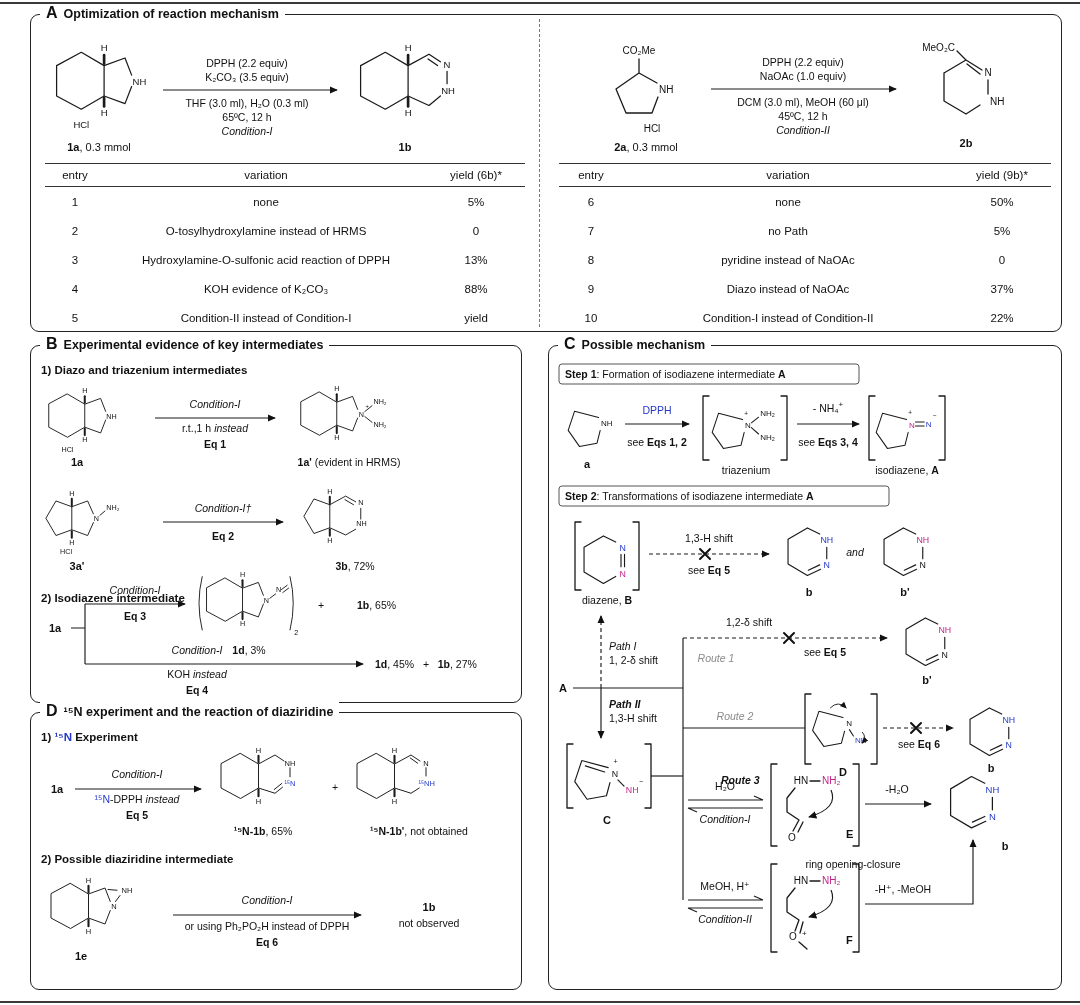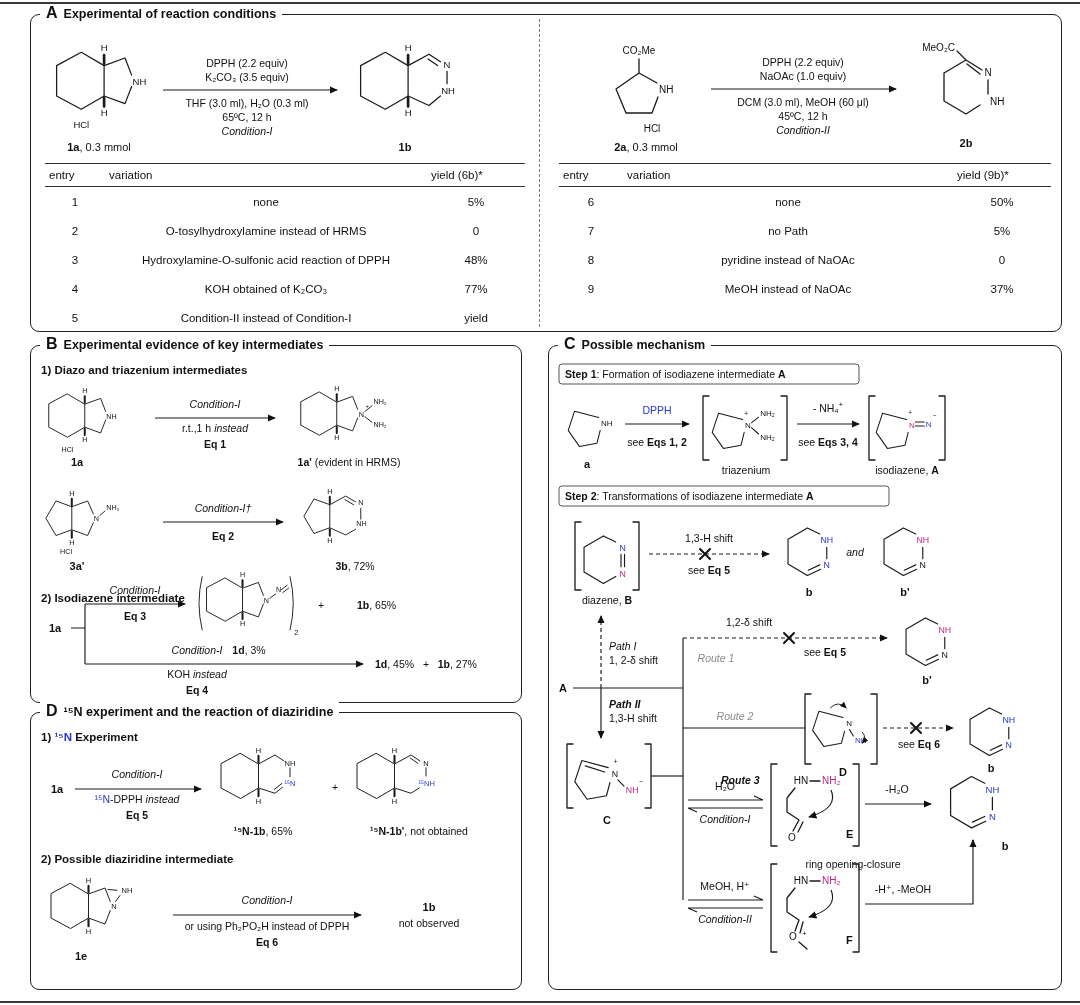--- a/index.html
+++ b/index.html
@@ -21,21 +21,21 @@
   .chg{font-size:8px}
   .lbl{font-size:11px;font-weight:bold}
   .txt{font-size:10.5px}
   .sec{font-size:11.5px;font-weight:bold}
   .it{font-style:italic}
   .bd{font-weight:bold}
   .blue{fill:#2438c8}
   .mag{fill:#c02488}
   .gray{fill:#8b8b8b}
   table.opt{border-collapse:collapse;width:100%;font-size:11.5px;table-layout:fixed}
-  table.opt th{border-top:1.2px solid #333;border-bottom:1.2px solid #333;padding:5px 4px;font-weight:normal;text-align:left}
+  table.opt th{border-top:1.2px solid #333;border-bottom:1.2px solid #333;padding:5px 4px;font-weight:normal;text-align:center}
   table.opt td{padding:8.5px 4px;text-align:center}
 </style>
 </head>
 <body>
 
 <svg width="0" height="0" style="position:absolute" aria-hidden="true">
 <defs>
 <marker id="mh" viewBox="0 0 10 10" refX="8" refY="5" markerWidth="8" markerHeight="8" orient="auto-start-reverse">
         <path d="M0,1 L9,5 L0,9 z" fill="#111"></path>
       </marker>
@@ -222,21 +222,21 @@
 </g>
 </defs>
 </svg>
 
 <div class="hline" style="top:2px"></div>
 <div class="hline" style="top:1001px"></div>
 
 <div class="panel" style="left:30px;top:14px;width:1032px;height:318px">
   <div class="plabel">
     <span class="ltr">A</span>
-    <span class="ttl">Experimental of reaction conditions</span>
+    <span class="ttl">Optimization of reaction mechanism</span>
   </div>
   <div style="position:absolute;left:508px;top:4px;bottom:4px;border-left:1.4px dashed #777"></div>
 
   <svg class="sch" style="left:4px;top:12px" width="500" height="132" viewBox="0 0 500 132">
     <use href="#g1a" transform="translate(14,12) scale(0.95)"></use>
     <text class="lbl" x="64" y="124" text-anchor="middle"><tspan>1a</tspan><tspan font-weight="normal">, 0.3 mmol</tspan></text>
     <g>
         <line class="arrow" x1="128" y1="63" x2="302" y2="63" marker-end="url(#mh)"></line>
       </g>
     <text class="txt" x="212" y="40" text-anchor="middle">DPPH (2.2 equiv)</text>
@@ -268,26 +268,26 @@
           <td>5%</td>
         </tr>
         <tr>
           <td>2</td>
           <td>O-tosylhydroxylamine instead of HRMS</td>
           <td>0</td>
         </tr>
         <tr>
           <td>3</td>
           <td>Hydroxylamine-O-sulfonic acid reaction of DPPH</td>
-          <td>48%</td>
+          <td>13%</td>
         </tr>
         <tr>
           <td>4</td>
-          <td>KOH obtained of K₂CO₃</td>
-          <td>77%</td>
+          <td>KOH evidence of K₂CO₃</td>
+          <td>88%</td>
         </tr>
         <tr>
           <td>5</td>
           <td>Condition-II instead of Condition-I</td>
           <td>yield</td>
         </tr>
       </tbody>
   </table>
 
   <svg class="sch" style="left:520px;top:12px" width="506" height="132" viewBox="0 0 506 132">
@@ -329,22 +329,27 @@
           <td>no Path</td>
           <td>5%</td>
         </tr>
         <tr>
           <td>8</td>
           <td>pyridine instead of NaOAc</td>
           <td>0</td>
         </tr>
         <tr>
           <td>9</td>
-          <td>MeOH instead of NaOAc</td>
+          <td>Diazo instead of NaOAc</td>
           <td>37%</td>
+        </tr>
+        <tr>
+          <td>10</td>
+          <td>Condition-I instead of Condition-II</td>
+          <td>22%</td>
         </tr>
       </tbody>
   </table>
 </div>
 
 <div class="panel" style="left:30px;top:345px;width:492px;height:358px">
   <div class="plabel">
     <span class="ltr">B</span>
     <span class="ttl">Experimental evidence of key intermediates</span>
   </div>

